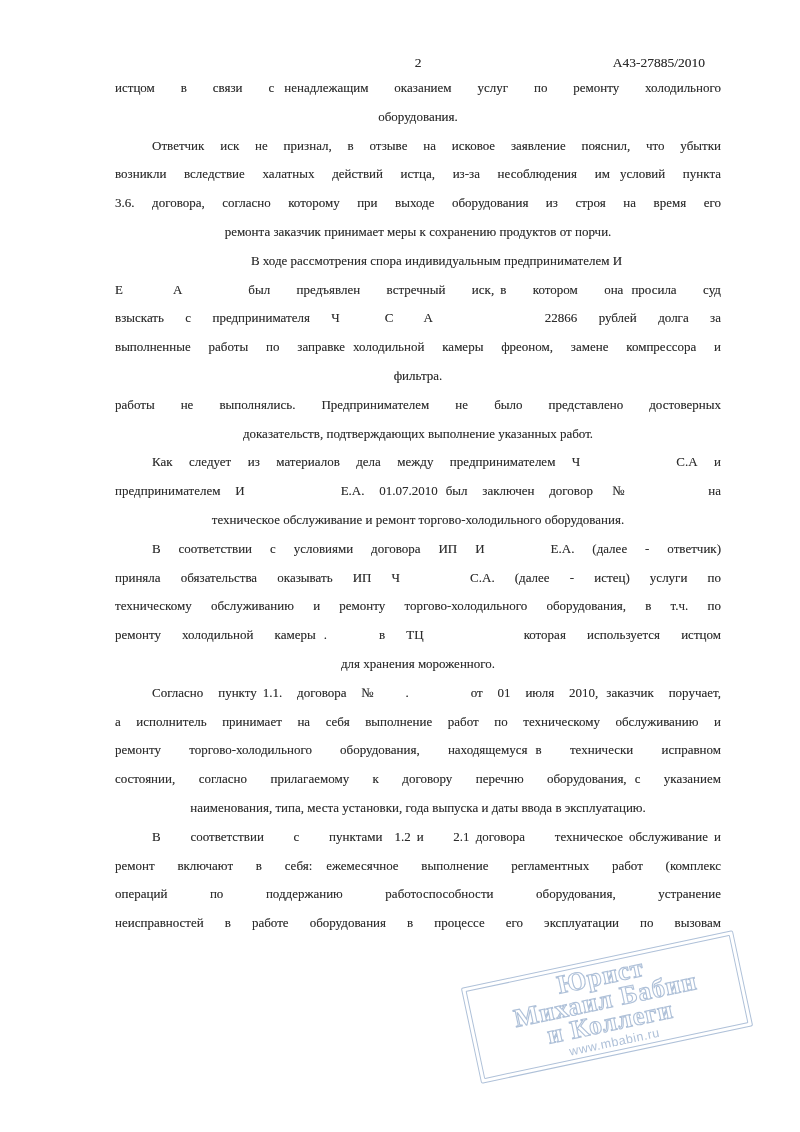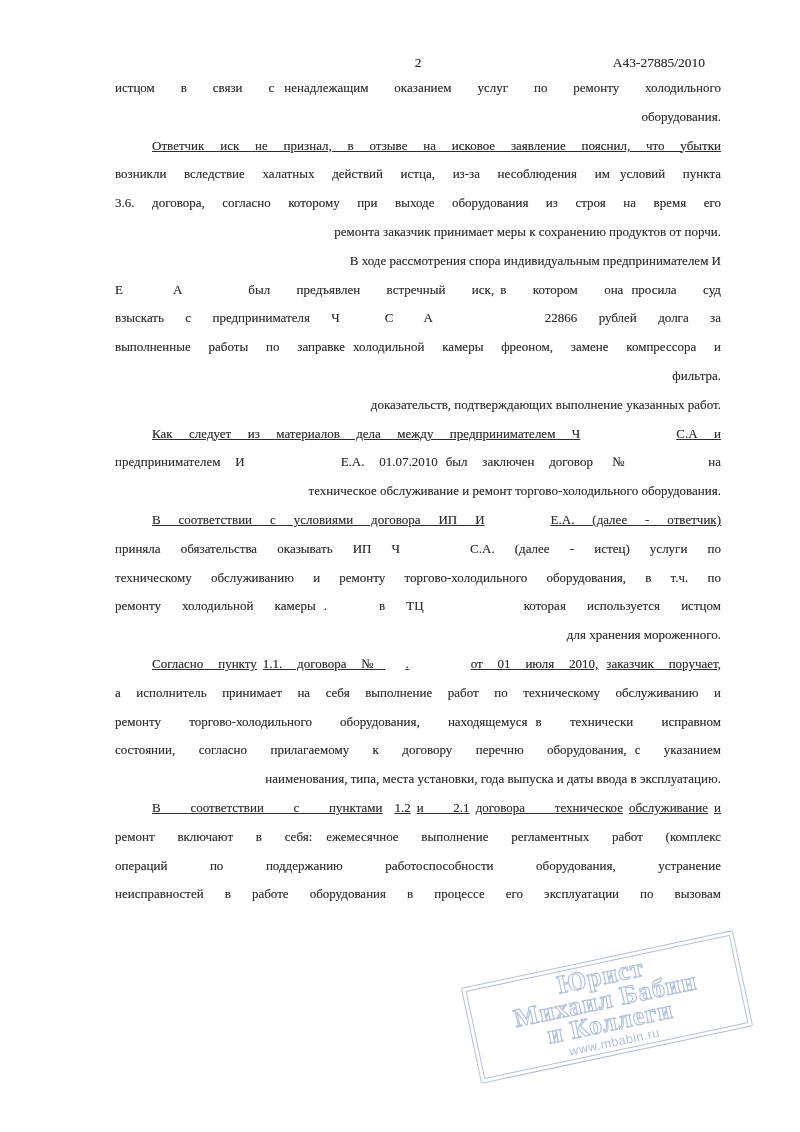--- a/index.html
+++ b/index.html
@@ -33,29 +33,29 @@
   .doc-body {
     position: absolute;
     left: 115px; top: 74px; width: 606px;
     font-size: 13px;
     line-height: 28.8px;
     text-shadow: 0 0 0.5px rgba(45,45,45,0.42);
   }
   .line {
     height: 28.8px;
     white-space: nowrap;
-    text-align: right;
+    text-align: center;
   }
   .line.justify {
     white-space: normal;
     text-align: justify;
     text-align-last: justify;
   }
   .line.indent { padding-left: 37px; }
-  .line.justify.indent { text-indent: 37px; padding-left: 0; text-decoration: underline; }
+  .line.justify.indent { text-indent: 37px; padding-left: 0; }
   .gap { display: inline-block; height: 1px; vertical-align: baseline; }
   
   .stamp {
     position: absolute;
     left: 468px; top: 958px;
     width: 276px; height: 96px;
     transform: rotate(-12deg);
     color: var(--stamp-color, #9db3d0);
     opacity: 0.82;
     border: 1.6px solid currentColor;
@@ -104,20 +104,21 @@
       <div class="line">оборудования.</div>
       <div class="line justify indent">Ответчик иск не признал, в отзыве на исковое заявление пояснил, что убытки</div>
       <div class="line justify">возникли вследствие халатных действий истца, из-за несоблюдения им<span class="gap" style="width: 10px;"></span>условий пункта</div>
       <div class="line justify">3.6. договора, согласно которому при выходе оборудования из строя на время его</div>
       <div class="line">ремонта заказчик принимает меры к сохранению продуктов от порчи.</div>
       <div class="line indent">В ходе рассмотрения спора индивидуальным предпринимателем И</div>
       <div class="line justify">Е<span class="gap" style="width: 50px;"></span>А<span class="gap" style="width: 66px;"></span>был предъявлен встречный иск,<span class="gap" style="width: 6px;"></span>в котором она<span class="gap" style="width: 8px;"></span>просила суд</div>
       <div class="line justify">взыскать с предпринимателя Ч<span class="gap" style="width: 45px;"></span>С<span class="gap" style="width: 30px;"></span>А<span class="gap" style="width: 112px;"></span>22866 рублей долга за</div>
       <div class="line justify">выполненные работы по заправке<span class="gap" style="width: 8px;"></span>холодильной камеры фреоном, замене компрессора и</div>
       <div class="line">фильтра.</div>
+      <div class="line justify">работы не выполнялись. Предпринимателем не было представлено достоверных</div>
       <div class="line">доказательств, подтверждающих выполнение указанных работ.</div>
       <div class="line justify indent">Как следует из материалов дела между предпринимателем Ч<span class="gap" style="width: 96px;"></span>С.А и</div>
       <div class="line justify">предпринимателем И<span class="gap" style="width: 96px;"></span>Е.А. 01.07.2010<span class="gap" style="width: 8px;"></span>был заключен договор<span class="gap" style="width: 8px;"></span>№<span class="gap" style="width: 72px;"></span>на</div>
       <div class="line">техническое обслуживание и ремонт торгово-холодильного оборудования.</div>
       <div class="line justify indent">В соответствии с условиями договора ИП И<span class="gap" style="width: 66px;"></span>Е.А. (далее - ответчик)</div>
       <div class="line justify">приняла обязательства оказывать ИП Ч<span class="gap" style="width: 70px;"></span>С.А. (далее - истец) услуги по</div>
       <div class="line justify">техническому обслуживанию и ремонту торгово-холодильного оборудования, в т.ч. по</div>
       <div class="line justify">ремонту холодильной камеры<span class="gap" style="width: 8px;"></span>.<span class="gap" style="width: 52px;"></span>в ТЦ<span class="gap" style="width: 100px;"></span>которая используется истцом</div>
       <div class="line">для хранения мороженного.</div>
       <div class="line justify indent">Согласно пункту<span class="gap" style="width: 6px;"></span>1.1. договора №<span class="gap" style="width: 20px;"></span>.<span class="gap" style="width: 62px;"></span>от 01 июля 2010,<span class="gap" style="width: 8px;"></span>заказчик поручает,</div>

